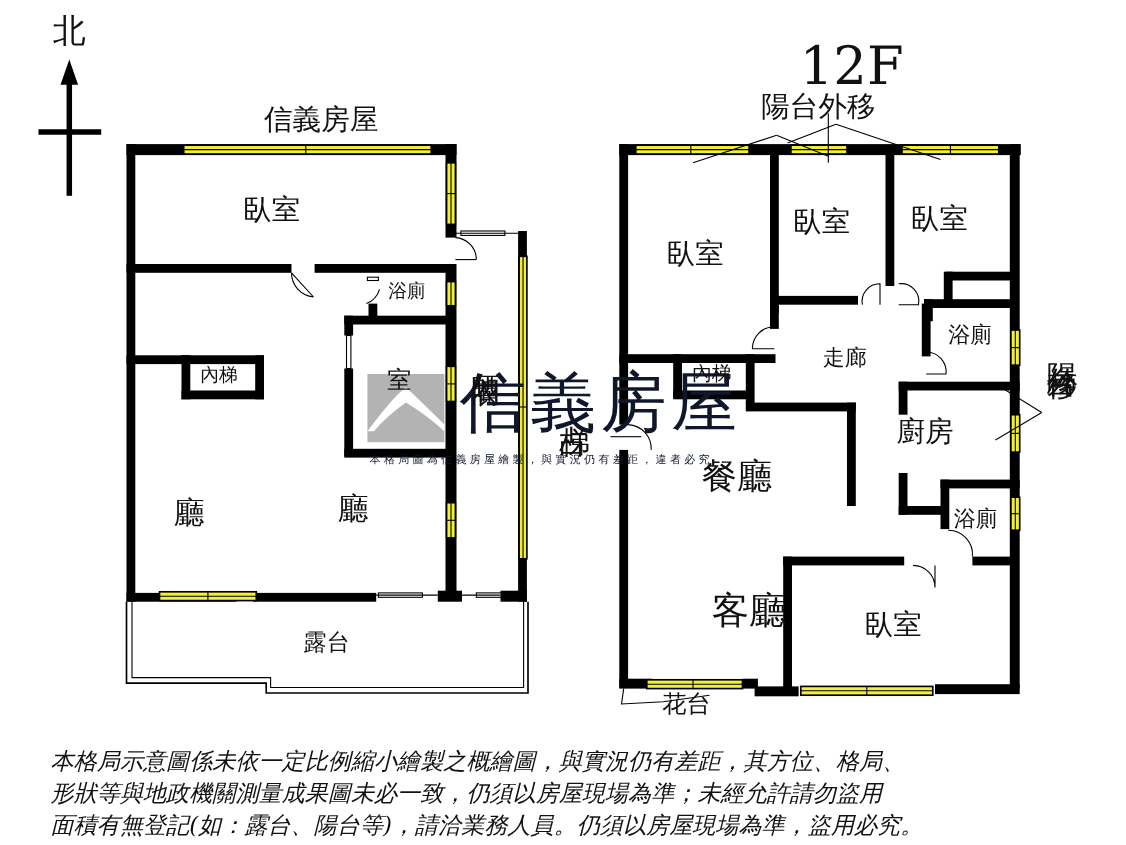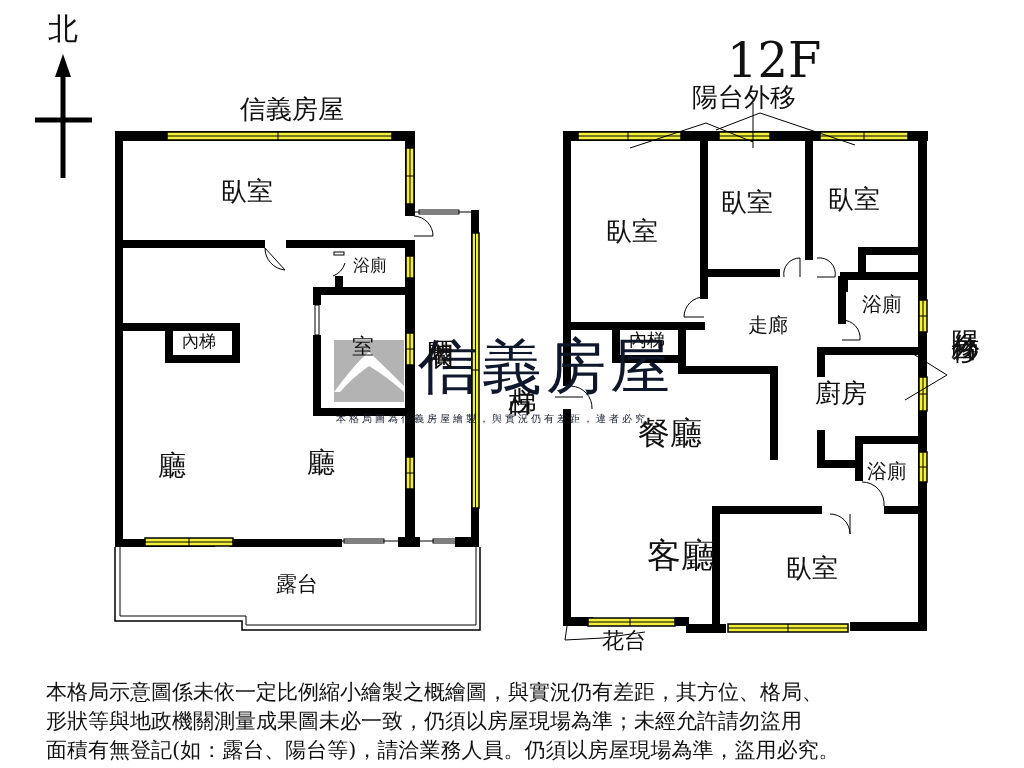--- a/index.html
+++ b/index.html
@@ -3,21 +3,21 @@
   <meta charset="utf-8">
   <style>
     html, body { margin: 0; padding: 0; background: #ffffff; }
     body { width: 1024px; height: 768px; position: relative; overflow: hidden;
            font-family: "DejaVu Serif", "Liberation Serif", serif; color: #111; }
     svg.plan { position: absolute; left: 0; top: 0; }
     .lbl { position: absolute; white-space: nowrap; line-height: 1; color: #111; }
     .vert { writing-mode: vertical-rl; text-orientation: upright; letter-spacing: 2px; }
     .wm-text { position: absolute; color: #0f172a; font-family: "DejaVu Sans", sans-serif; white-space: nowrap; line-height: 1; }
     .disclaimer { position: absolute; left: 46px; top: 678px; width: 960px; font-size: 21px; line-height: 29px;
-                  font-family: "DejaVu Serif", serif; color: #111; }
+                  font-family: "DejaVu Serif", serif; color: #111; font-style: italic; }
     .disclaimer div { white-space: nowrap; }
   </style>
 </head>
 <body>
 
 <svg class="plan" width="1024" height="768" viewBox="0 0 1024 768">
   <defs>
     <g id="winH">
       <rect x="0" y="-5" width="1" height="10" fill="#000"></rect>
     </g>

